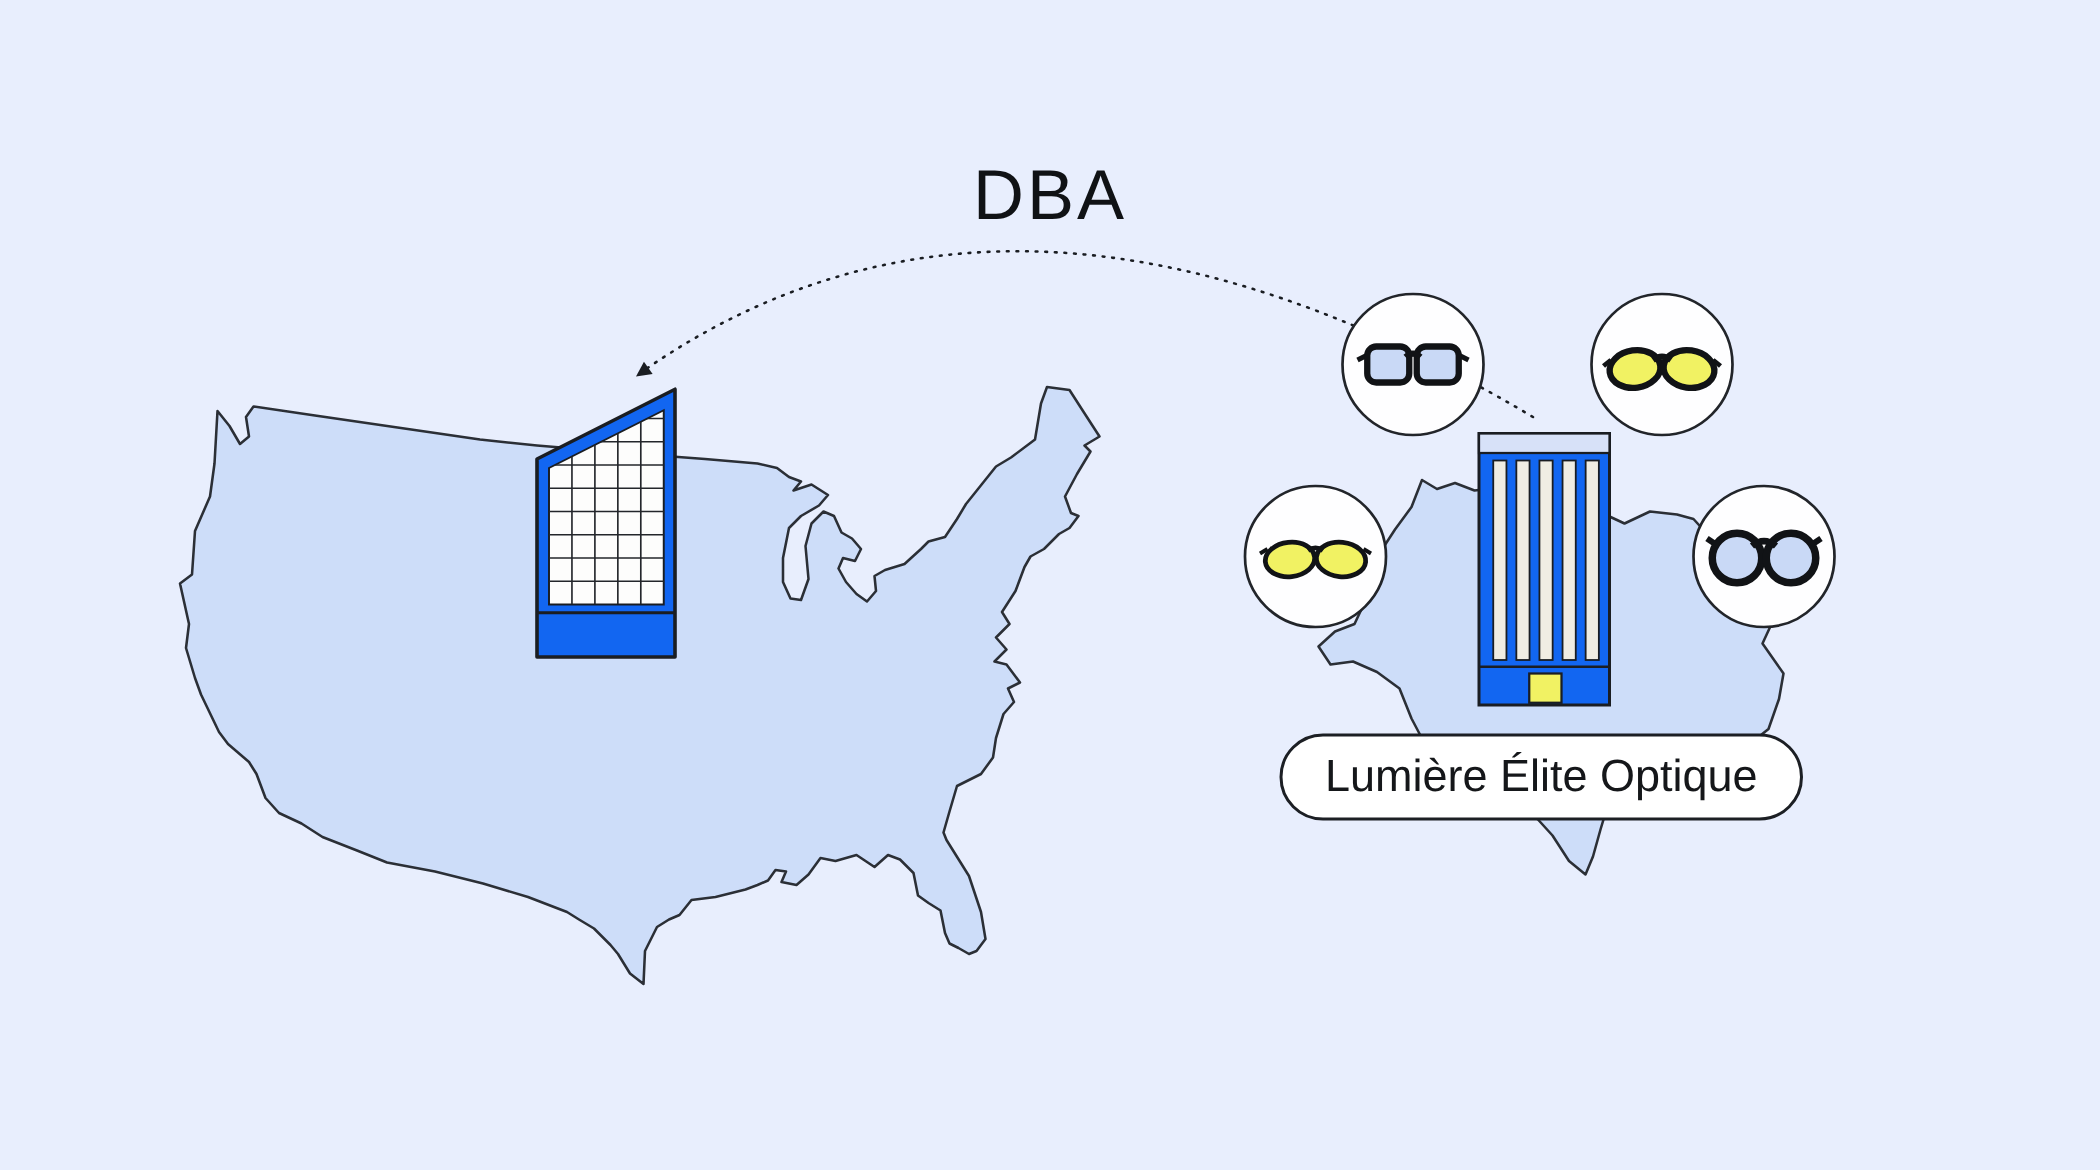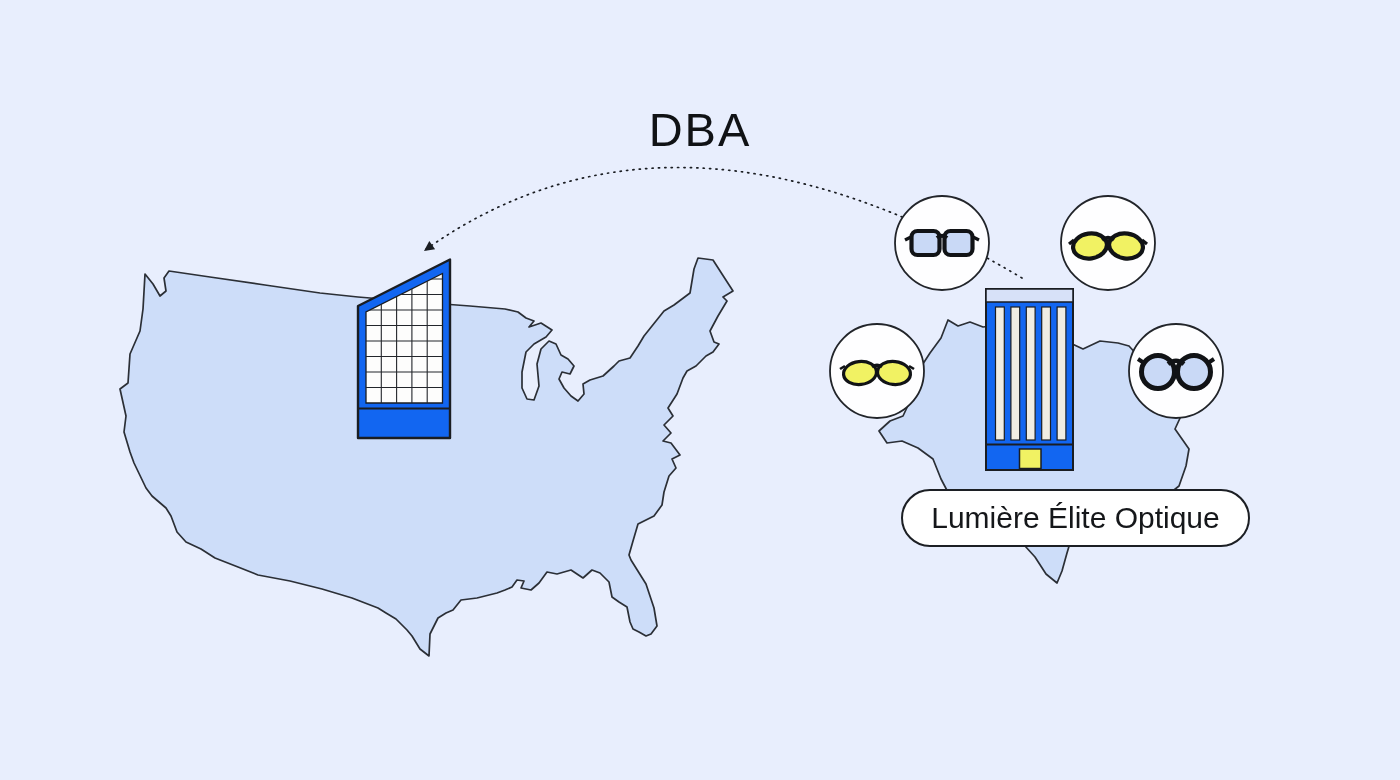--- a/index.html
+++ b/index.html
@@ -14,21 +14,21 @@
     position:absolute;left:600px;top:106px;width:200px;
     text-align:center;font-size:47px;line-height:1;font-weight:500;
     letter-spacing:2px;color:#101215;
   }
   .pill{
     position:absolute;background:#ffffff;border:2px solid #1c1f24;
     border-radius:30px;display:flex;align-items:center;justify-content:center;
     color:#15171a;font-size:30px;font-weight:500;white-space:nowrap;
   }
   .pill-usa{left:240px;top:459px;width:324px;height:55px;}
-  .pill-france{left:901px;top:489px;width:345px;height:54px;}
+  .pill-france{left:853px;top:489px;width:345px;height:54px;}
 </style>
 </head>
 <body>
 
 <div class="stage">
 
 <svg width="1400" height="780" viewBox="0 0 1400 780">
 
   <path fill="#cdddf9" stroke="#2b2f36" stroke-width="1.7" stroke-linejoin="round" d="M 145,274 L 153,284 L 160,296 L 166,291 L 164,278 L 169,271
        L 210,277 L 265,285 L 320,293 L 358,297 L 430,303 L 470,306 L 505,309 L 518,312

